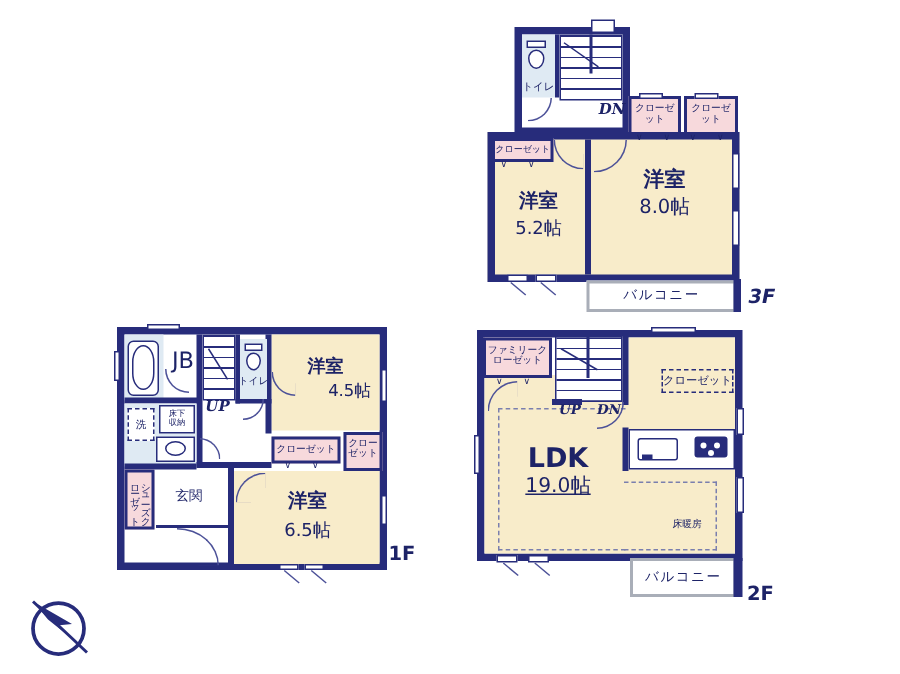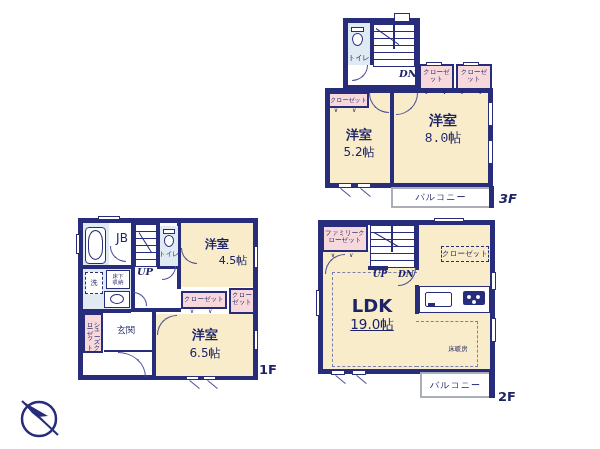--- a/index.html
+++ b/index.html
@@ -60,21 +60,21 @@
     <div class="abs w" style="left:390px;top:93px;width:4px;height:90px;"></div>
     <div class="abs closet" style="left:328px;top:92px;width:41px;height:16px;">
       <div class="lbl" style="font-size:6px;line-height:11px;">クローゼット</div>
     </div>
     <div class="abs vee" style="left:424px;top:89px;width:28px;">∨ ∨</div>
     <div class="abs vee" style="left:459px;top:89px;width:30px;">∨ ∨</div>
     <div class="abs vee" style="left:331px;top:107px;width:34px;">∨ ∨</div>
     <div class="abs lbl b" style="left:328px;top:128px;width:62px;font-size:13px;">洋室</div>
     <div class="abs lbl" style="left:328px;top:146px;width:62px;font-size:12px;">5.2帖</div>
     <div class="abs lbl b" style="left:400px;top:112px;width:86px;font-size:14px;">洋室</div>
-    <div class="abs lbl" style="left:400px;top:132px;width:86px;font-size:13px;font-family:Liberation Mono, monospace;">8.0帖</div>
+    <div class="abs lbl" style="left:400px;top:132px;width:86px;font-size:13px;">8.0帖</div>
     <div class="abs win" style="left:338px;top:183px;width:14px;height:5px;"></div>
     <div class="abs win" style="left:357px;top:183px;width:14px;height:5px;"></div>
     <div class="abs win" style="left:488px;top:102px;width:5px;height:24px;"></div>
     <div class="abs win" style="left:488px;top:140px;width:5px;height:24px;"></div>
     <div class="abs win" style="left:426px;top:62px;width:16px;height:4px;"></div>
     <div class="abs win" style="left:463px;top:62px;width:16px;height:4px;"></div>
     <div class="tick" style="left:339px;top:192px;transform:rotate(40deg);"></div>
     <div class="tick" style="left:359px;top:192px;transform:rotate(40deg);"></div>
     <div class="abs arc" style="left:369px;top:93px;width:20px;height:20px;border-left-width:1px;border-bottom-width:1px;border-radius:0 0 0 100%;"></div>
     <div class="abs arc" style="left:396px;top:93px;width:22px;height:22px;border-right-width:1px;border-bottom-width:1px;border-radius:0 0 100% 0;"></div>
@@ -85,21 +85,21 @@
     <div class="abs flabel" style="left:499px;top:191px;width:26px;font-style:italic;">3F</div>
   </div>
 
   <div>
     <div class="abs wallbox" style="left:78px;top:218px;width:180px;height:162px;"></div>
     <div class="abs room" style="left:181px;top:223px;width:72px;height:64px;"></div>
     <div class="abs w" style="left:177px;top:223px;width:4px;height:66px;"></div>
     <div class="abs wet" style="left:83px;top:223px;width:26px;height:44px;"></div>
     <div class="abs icon-outline" style="left:85px;top:227px;width:21px;height:37px;border-radius:4px;"></div>
     <div class="abs" style="left:88px;top:230px;width:15px;height:30px;border:1px solid var(--wall);border-radius:8px/12px;"></div>
-    <div class="abs lbl" style="left:109px;top:232px;width:26px;font-size:12px;">JB</div>
+    <div class="abs lbl" style="left:109px;top:232px;width:26px;font-size:15px;">JB</div>
     <div class="abs arc" style="left:110px;top:246px;width:16px;height:16px;border-left-width:1px;border-bottom-width:1px;border-radius:0 0 0 100%;"></div>
     <div class="abs w" style="left:131px;top:223px;width:4px;height:88px;"></div>
     <div class="abs stairs" style="left:135px;top:223px;width:22px;height:44px;"></div>
     <div class="diag" style="left:139px;top:232px;width:24px;transform:rotate(58deg);"></div>
     <div class="abs updn" style="left:130px;top:266px;width:30px;font-size:10px;">UP</div>
     <div class="abs w" style="left:157px;top:223px;width:3px;height:46px;"></div>
     <div class="abs wet" style="left:160px;top:226px;width:18px;height:40px;"></div>
     <div class="abs icon-outline" style="left:163px;top:229px;width:12px;height:5px;"></div>
     <div class="abs icon-outline" style="left:164px;top:235px;width:10px;height:12px;border-radius:50% 50% 50% 50%/45% 45% 55% 55%;"></div>
     <div class="abs lbl" style="left:154px;top:251px;width:30px;font-size:6.5px;">トイレ</div>
@@ -111,21 +111,21 @@
     </div>
     <div class="abs icon-outline" style="left:106px;top:270px;width:24px;height:19px;border-width:1px;">
       <div class="lbl" style="font-size:5.5px;width:13px;margin:2px auto 0;">床下収納</div>
     </div>
     <div class="abs icon-outline" style="left:104px;top:291px;width:26px;height:17px;border-width:1px;"></div>
     <div class="abs" style="left:110px;top:294px;width:14px;height:10px;border:1px solid var(--wall);border-radius:50%;"></div>
     <div class="abs w" style="left:83px;top:309px;width:48px;height:4px;"></div>
     <div class="abs closet" style="left:83px;top:313px;width:20px;height:40px;">
       <div class="lbl" style="writing-mode:vertical-rl;text-orientation:upright;font-size:6.5px;height:36px;margin:0 auto;line-height:1.1;">シューズクローゼット</div>
     </div>
-    <div class="abs lbl" style="left:104px;top:326px;width:44px;font-size:9px;font-family:Liberation Mono, monospace;">玄関</div>
+    <div class="abs lbl" style="left:104px;top:326px;width:44px;font-size:9px;">玄関</div>
     <div class="abs w" style="left:104px;top:350px;width:48px;height:2px;"></div>
     <div class="abs arc" style="left:118px;top:352px;width:28px;height:25px;border-top-width:1px;border-right-width:1px;border-radius:0 100% 0 0;"></div>
     <div class="abs w" style="left:152px;top:311px;width:4px;height:69px;"></div>
     <div class="abs w" style="left:131px;top:308px;width:50px;height:4px;"></div>
     <div class="abs closet" style="left:181px;top:291px;width:46px;height:18px;">
       <div class="lbl" style="font-size:6.5px;line-height:13px;">クローゼット</div>
     </div>
     <div class="abs closet" style="left:229px;top:288px;width:26px;height:26px;">
       <div class="lbl" style="font-size:6.5px;margin-top:2px;">クローゼット</div>
     </div>

